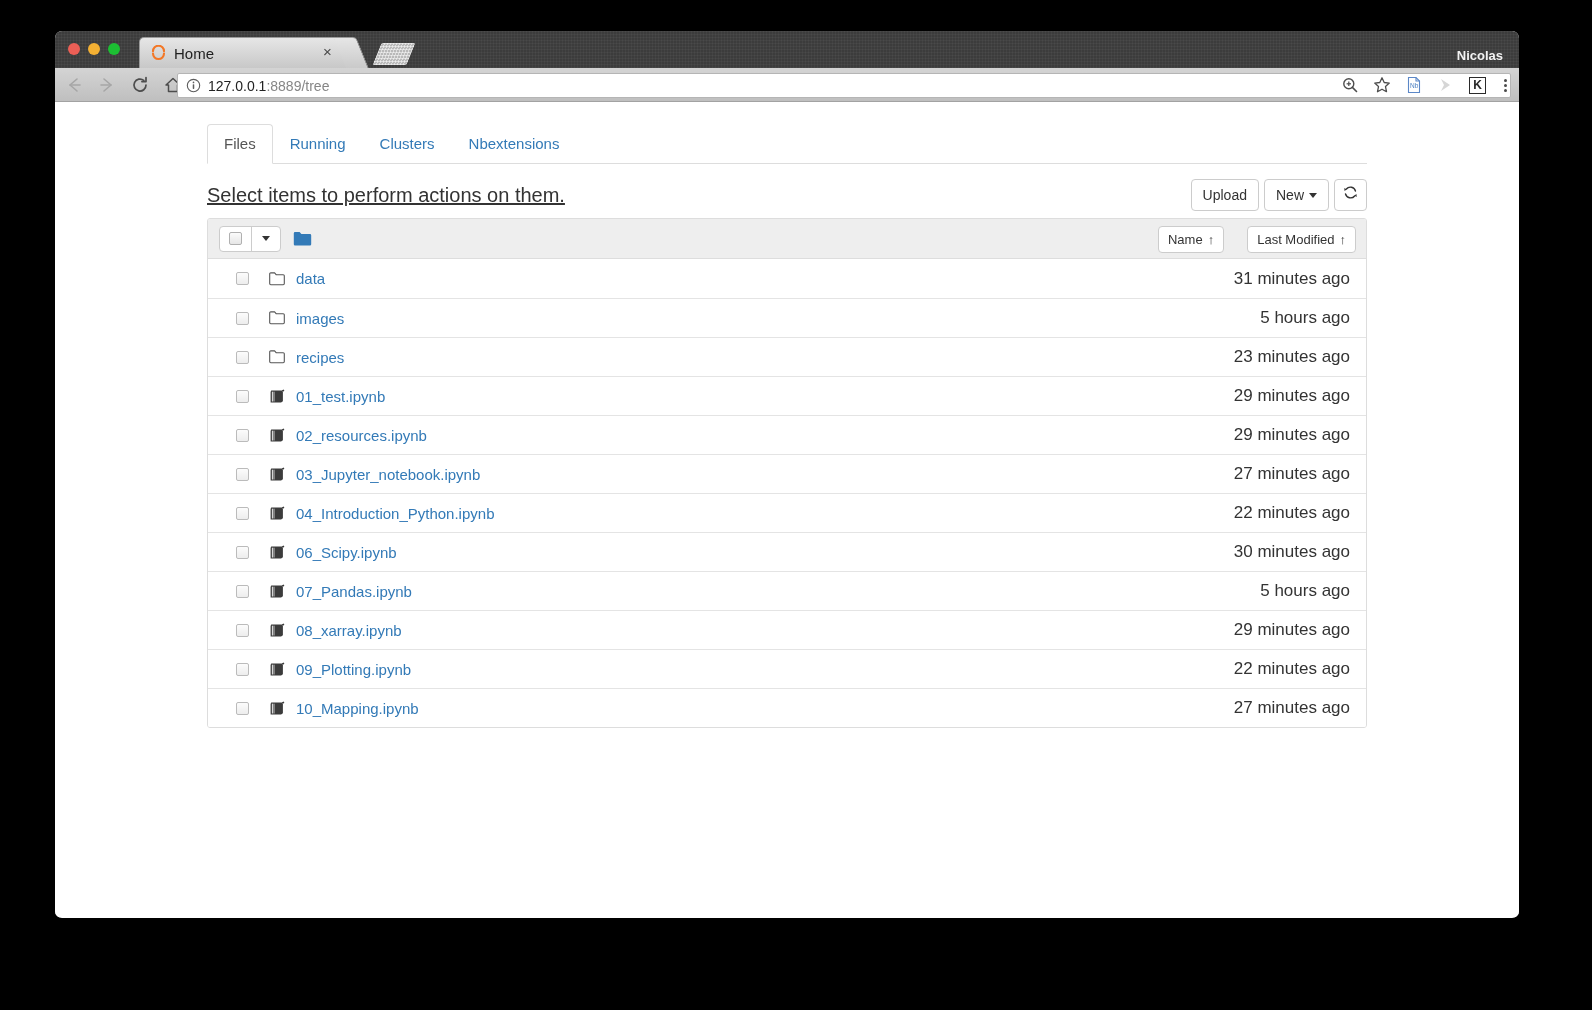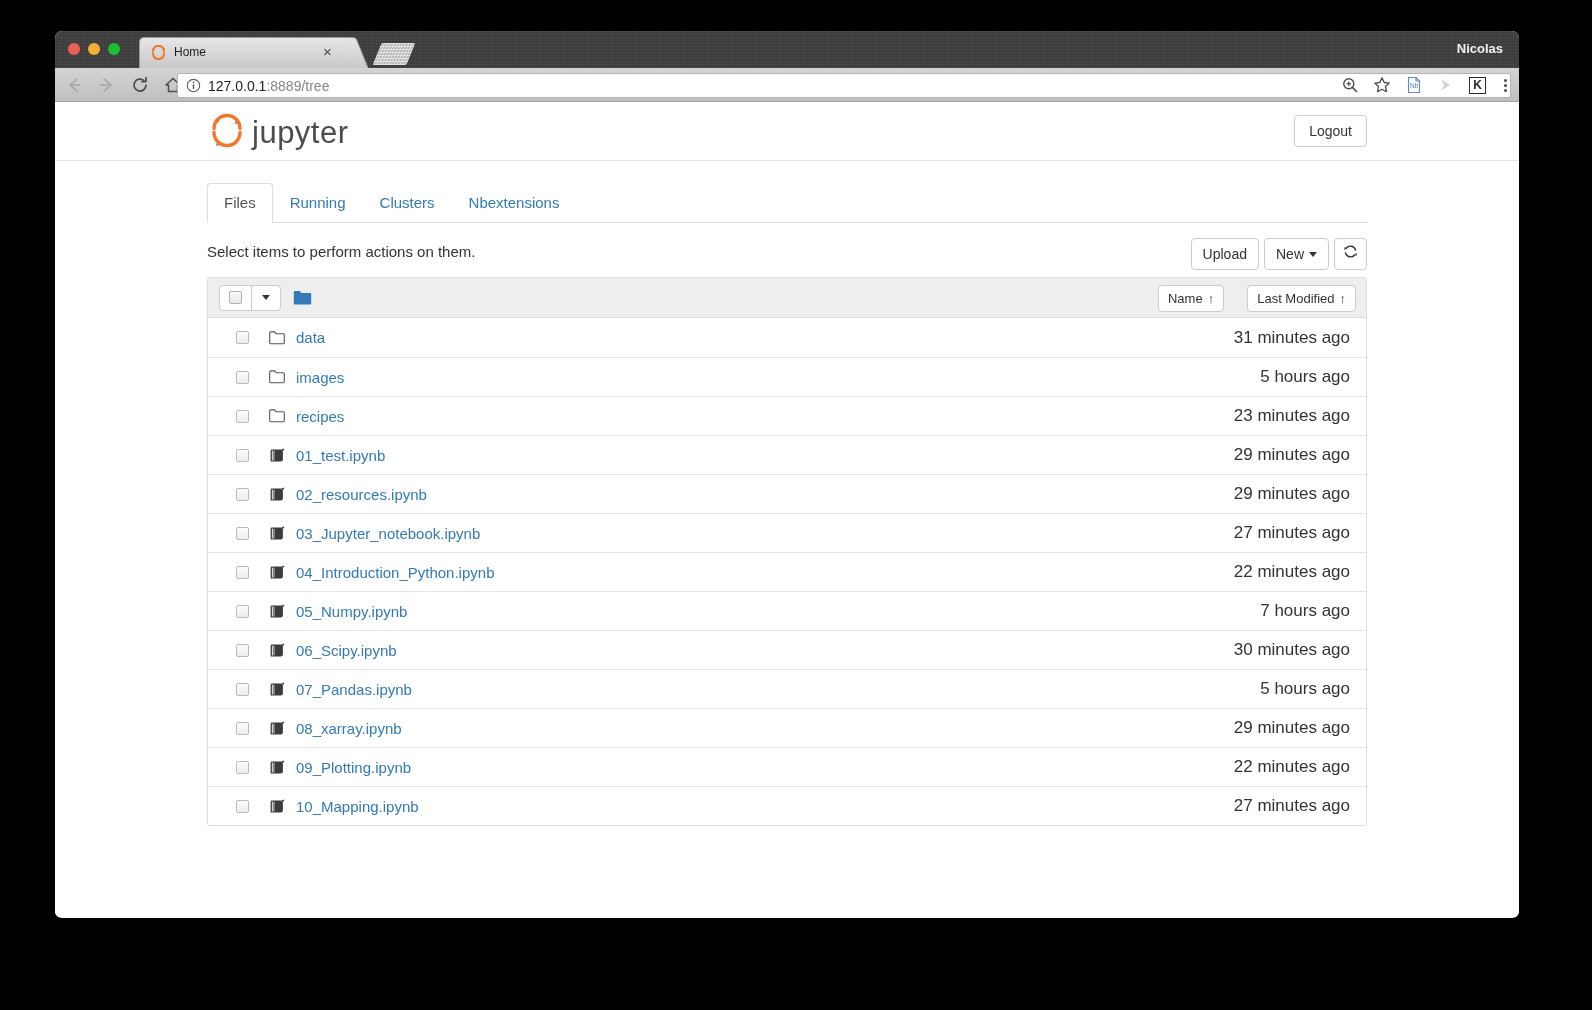--- a/index.html
+++ b/index.html
@@ -60,42 +60,42 @@
     border-top: 1px solid #9a9a9a;
     transform: skewX(22deg);
     border-top-right-radius: 4px;
   }
   .tab-favicon {
     position: absolute; left: 10px; top: 7px;
     width: 17px; height: 17px;
   }
   .tab-title {
     position: absolute; left: 34px; top: 7px;
-    font-size: 12px; color: #1f1f1f;
+    font-size: 15px; color: #1f1f1f;
     white-space: nowrap; overflow: hidden;
     max-width: 140px;
   }
   .tab-close {
     position: absolute; right: 12px; top: 6px;
     width: 15px; height: 15px;
     font-size: 15px; line-height: 15px;
     color: #4a4a4a; text-align: center;
   }
   .newtab {
     position: absolute; left: 322px; top: 12px;
     width: 34px; height: 22px;
     background: #b9b9b9;
     background-image:
       repeating-linear-gradient(0deg, rgba(255,255,255,0.5) 0 1px, transparent 1px 3px),
       repeating-linear-gradient(90deg, rgba(255,255,255,0.5) 0 1px, transparent 1px 3px);
     transform: skewX(-22deg);
     border-radius: 2px;
   }
   .profile-name {
-    position: absolute; right: 16px; top: 10px;
+    position: absolute; right: 16px; top: 17px;
     font-size: 13px; font-weight: bold; color: #f2f2f2;
   }
 
   
   .toolbar {
     position: relative;
     height: 34px;
     background: linear-gradient(to bottom, #d4d4d4, #bfbfbf);
     border-bottom: 1px solid #a2a2a2;
   }
@@ -197,21 +197,21 @@
   }
 
   
   .action-row {
     position: relative;
     height: 46px;
     margin-top: 8px;
   }
   .action-text {
     position: absolute; left: 0; top: 12px;
-    font-size: 15px; color: #333333;
+    font-size: 20px; color: #333333; text-decoration: underline;
   }
   .action-btns {
     position: absolute; right: 0; top: 7px;
     display: flex; gap: 5px;
   }
   .btn {
     font-size: 14px;
     color: #333333;
     background: #ffffff;
     border: 1px solid #cccccc;
@@ -417,33 +417,20 @@
       <span class="kebab">
         <i></i>
           <i></i>
           <i></i>
       </span>
     </div>
   </div>
 
   <div class="page">
 
-    <div class="jp-header">
-      <div class="jp-logo">
-        <svg width="40" height="40" viewBox="0 0 40 40">
-          <circle cx="10" cy="8" r="2.1" fill="#9e9e9e"></circle>
-          <circle cx="29" cy="9.5" r="1.5" fill="#9e9e9e"></circle>
-          <circle cx="10.5" cy="31.5" r="1.6" fill="#9e9e9e"></circle>
-          <path d="M7 19.5 A12 12 0 0 0 33 19.5" fill="none" stroke="#f37726" stroke-width="3.4" stroke-linecap="round"></path>
-          <path d="M7 15.5 A12 12 0 0 1 33 15.5" fill="none" stroke="#f37726" stroke-width="3.4" stroke-linecap="round"></path>
-        </svg>
-        <span style="font-size:31px;color:#4d4d4d;letter-spacing:0.5px;">jupyter</span>
-      </div>
-      <div class="logout-btn">Logout</div>
-    </div>
 
     <div class="jp-body">
 
       <div class="nav-tabs">
         <div class="nav-tab active">Files</div>
         <div class="nav-tab">Running</div>
         <div class="nav-tab">Clusters</div>
         <div class="nav-tab">Nbextensions</div>
       </div>
 
@@ -586,33 +573,20 @@
             <div class="file-row">
               <span class="row-cbx"></span>
               <span class="row-icon">
                 <svg width="16" height="15" viewBox="0 0 16 15">
                   <path d="M2.2 1.6 H12.6 L13.9 3.1 L13.9 12.2 L12.1 13.6 H1.6 L1.6 3.0 Z" fill="#3b3b3b"></path>
                   <path d="M3.4 2.7 L3.4 12.5" stroke="#ffffff" stroke-width="0.9"></path>
                   <path d="M5.0 2.7 L5.0 12.5" stroke="#ffffff" stroke-width="0.7"></path>
                   <path d="M12.6 1.6 L14.6 0.6 L15.4 1.6 L13.9 3.1 Z" fill="#3b3b3b"></path>
                 </svg>
               </span>
-              <span class="row-name">05_Numpy.ipynb</span>
-              <span class="row-time">7 hours ago</span>
-            </div>
-            <div class="file-row">
-              <span class="row-cbx"></span>
-              <span class="row-icon">
-                <svg width="16" height="15" viewBox="0 0 16 15">
-                  <path d="M2.2 1.6 H12.6 L13.9 3.1 L13.9 12.2 L12.1 13.6 H1.6 L1.6 3.0 Z" fill="#3b3b3b"></path>
-                  <path d="M3.4 2.7 L3.4 12.5" stroke="#ffffff" stroke-width="0.9"></path>
-                  <path d="M5.0 2.7 L5.0 12.5" stroke="#ffffff" stroke-width="0.7"></path>
-                  <path d="M12.6 1.6 L14.6 0.6 L15.4 1.6 L13.9 3.1 Z" fill="#3b3b3b"></path>
-                </svg>
-              </span>
               <span class="row-name">06_Scipy.ipynb</span>
               <span class="row-time">30 minutes ago</span>
             </div>
             <div class="file-row">
               <span class="row-cbx"></span>
               <span class="row-icon">
                 <svg width="16" height="15" viewBox="0 0 16 15">
                   <path d="M2.2 1.6 H12.6 L13.9 3.1 L13.9 12.2 L12.1 13.6 H1.6 L1.6 3.0 Z" fill="#3b3b3b"></path>
                   <path d="M3.4 2.7 L3.4 12.5" stroke="#ffffff" stroke-width="0.9"></path>
                   <path d="M5.0 2.7 L5.0 12.5" stroke="#ffffff" stroke-width="0.7"></path>

